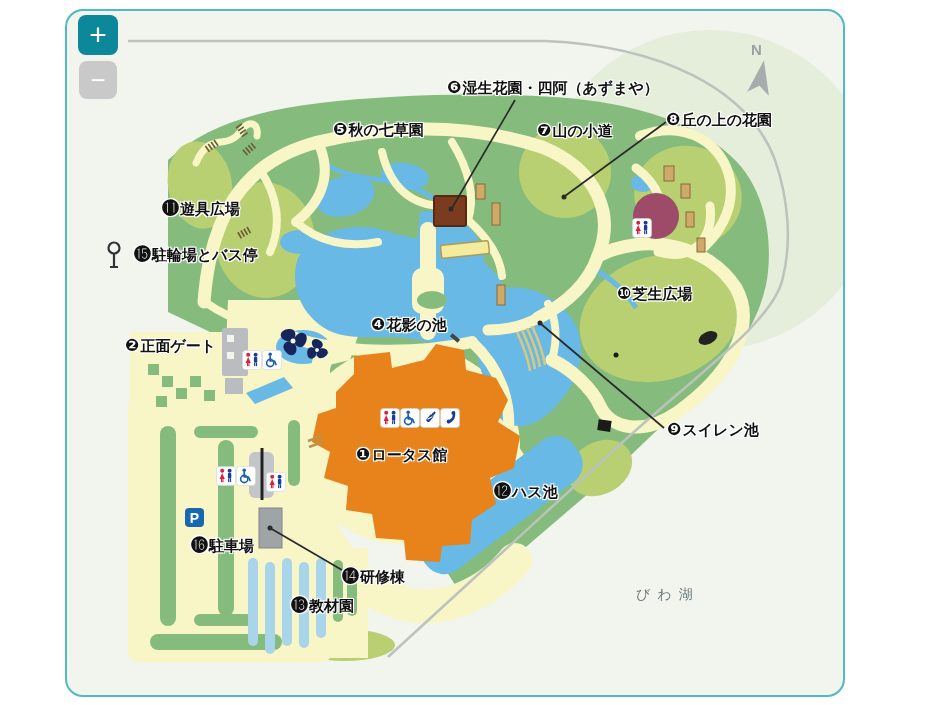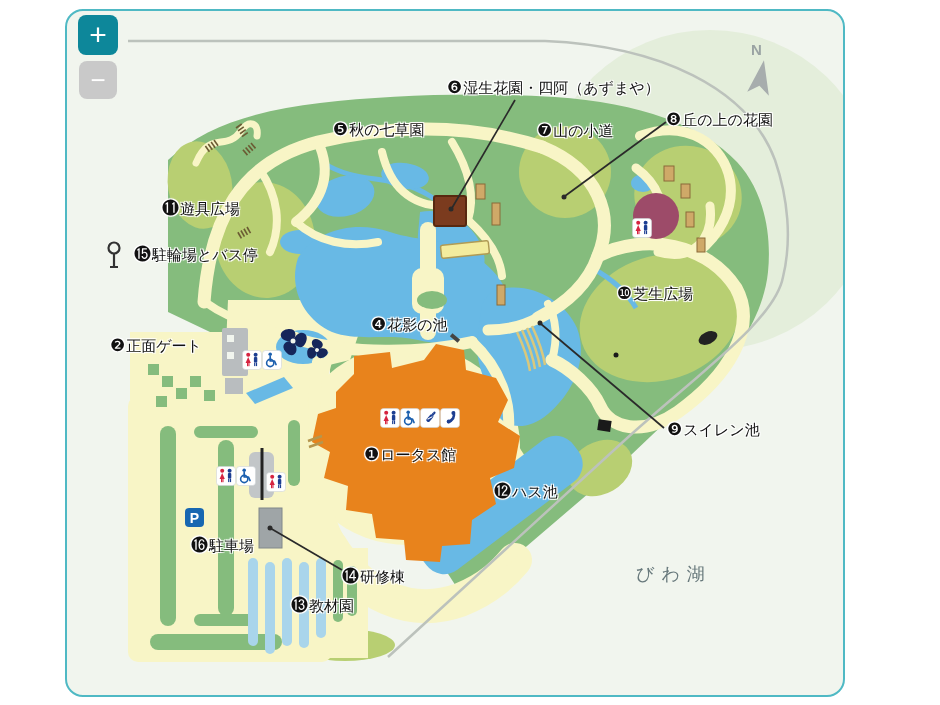--- a/index.html
+++ b/index.html
@@ -7,24 +7,24 @@
          font-family:"Liberation Sans","DejaVu Sans",sans-serif;}
   .map-widget{position:absolute;left:65px;top:9px;width:776px;height:684px;
               border:2px solid #4fb9c4;border-radius:18px;background:#f1f5ee;}
   .map-svg{position:absolute;left:0;top:0;width:940px;height:705px;}
   .zoom-btn{position:absolute;width:40px;height:40px;border:none;border-radius:8px;
             color:#fff;font-size:30px;line-height:38px;text-align:center;padding:0;
             cursor:pointer;font-family:"Liberation Sans","DejaVu Sans",sans-serif;}
   .zoom-in{left:78px;top:15px;background:#0d879a;}
   .zoom-out{left:79px;top:61px;width:38px;height:38px;font-size:26px;background:#c9c9c9;}
   .label-layer{position:absolute;left:0;top:0;width:940px;height:705px;pointer-events:none;}
-  .map-label{position:absolute;white-space:nowrap;color:#111;font-weight:normal;font-size:15px;
+  .map-label{position:absolute;white-space:nowrap;color:#111;font-weight:bold;font-size:15px;
              text-shadow:-1px -1px 0 #fff,1px -1px 0 #fff,-1px 1px 0 #fff,1px 1px 0 #fff,0 0 3px #fff;}
   .map-label .num{font-size:17px;margin-right:1px;}
-  .lake-label{position:absolute;color:#68797c;font-size:18px;letter-spacing:7px;font-weight:normal;}
+  .lake-label{position:absolute;color:#68797c;font-size:14px;letter-spacing:7px;font-weight:normal;margin-top:24px;}
   .compass-n{position:absolute;left:751px;top:41px;color:#9aa3a3;font-weight:bold;font-size:15px;}
 </style>
 </head>
 <body>
 
 <div class="stage">
 
   <div class="map-widget"></div>
 
   <svg class="map-svg" viewBox="0 0 940 705">
@@ -296,22 +296,22 @@
           <use href="#sym-toilet" x="216" y="466"></use>
           <use href="#sym-wheelchair" x="236" y="466"></use>
           <use href="#sym-toilet" x="266" y="472"></use>
         </g>
     </g>
   </svg>
 
   <div class="label-layer" id="label-layer">
     <div class="compass-n">N</div>
     <div class="lake-label" id="lake-label" style="left: 636px; top: 562px;">びわ湖</div>
-  <div class="map-label" style="left: 356px; top: 444px; margin-left: 8px;"><span class="num">❶</span>ロータス館</div>
-      <div class="map-label" style="left: 110px; top: 335px;"><span class="num">❷</span>正面ゲート</div>
+  <div class="map-label" style="left: 356px; top: 444px;"><span class="num">❶</span>ロータス館</div>
+      <div class="map-label" style="left: 125px; top: 335px;"><span class="num">❷</span>正面ゲート</div>
       <div class="map-label" style="left: 371px; top: 290px; margin-top: 24px;"><span class="num">❹</span>花影の池</div>
       <div class="map-label" style="left: 333px; top: 119px;"><span class="num">❺</span>秋の七草園</div>
       <div class="map-label" style="left: 447px; top: 77px;"><span class="num">❻</span>湿生花園・四阿（あずまや）</div>
       <div class="map-label" style="left: 537px; top: 120px;"><span class="num">❼</span>山の小道</div>
       <div class="map-label" style="left: 666px; top: 109px;"><span class="num">❽</span>丘の上の花園</div>
       <div class="map-label" style="left: 667px; top: 419px;"><span class="num">❾</span>スイレン池</div>
       <div class="map-label" style="left: 617px; top: 283px;"><span class="num">❿</span>芝生広場</div>
       <div class="map-label" style="left: 162px; top: 199px; text-align: center;"><span class="num">⓫</span>遊具広場</div>
       <div class="map-label" style="left: 474px; top: 482px; padding-left: 20px;"><span class="num">⓬</span>ハス池</div>
       <div class="map-label" style="left: 247px; top: 596px; margin-left: 44px;"><span class="num">⓭</span>教材園</div>

